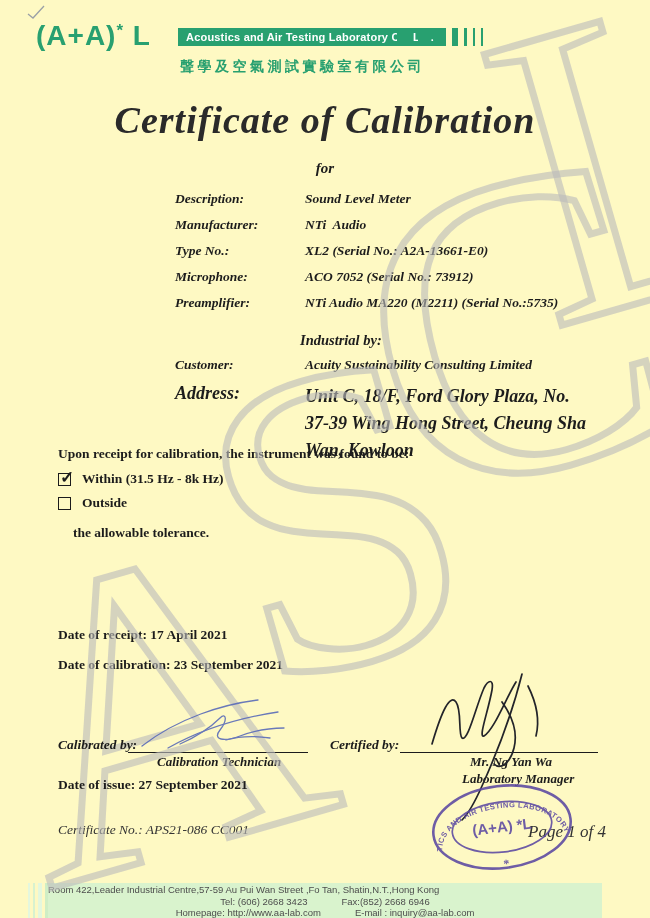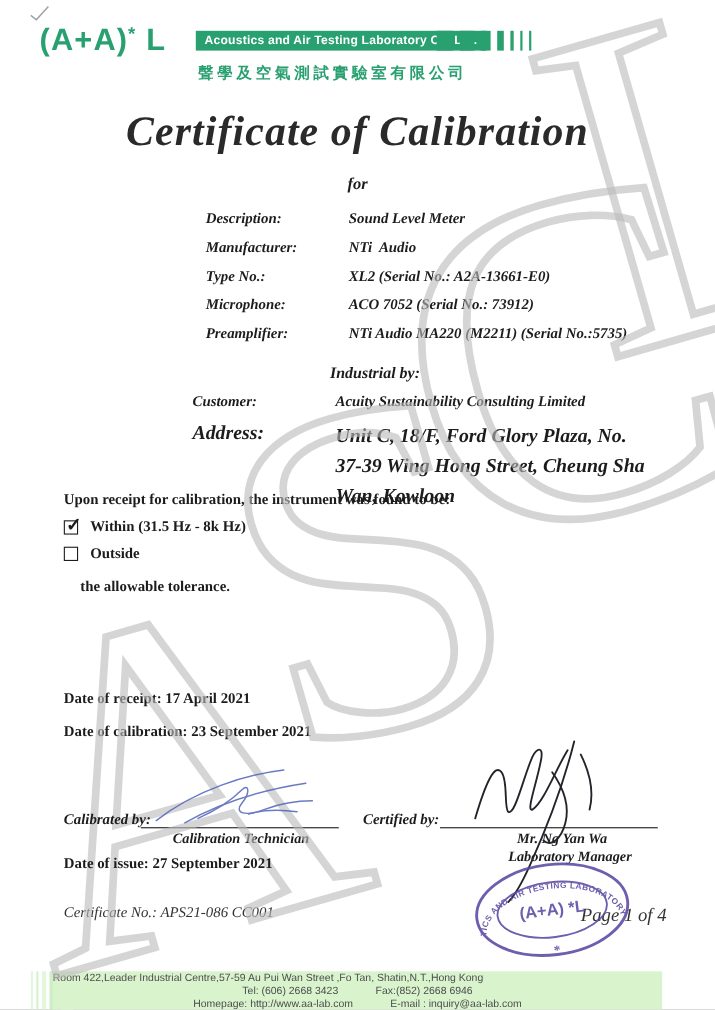--- a/index.html
+++ b/index.html
@@ -1,19 +1,19 @@
 <!DOCTYPE html>
 <html><head>
 <meta charset="utf-8">
 <style>
   * { margin:0; padding:0; box-sizing:border-box; }
   body { background:#888; font-family:"Liberation Serif", serif; }
   .page {
     position:relative; width:650px; height:918px; margin:0 auto;
-    background:#ffffff; overflow:hidden; color:#1c1c1c;
+    background:#fef9c3; overflow:hidden; color:#1c1c1c;
   }
 
   
   .logo { position:absolute; left:36px; top:20px; font-family:"Liberation Sans",sans-serif;
           font-weight:bold; color:#28a070; font-size:28px; letter-spacing:1px; }
   .logo .star { font-size:17px; vertical-align:9px; }
   .banner { position:absolute; left:178px; top:28px; background:#28a070; color:#fff;
             font-family:"Liberation Sans",sans-serif; font-size:11px; font-weight:bold;
             padding:3px 8px 3px; letter-spacing:0.2px; }
   .hbars { position:absolute; left:397px; top:28px; display:flex; gap:6px; height:18px; }
@@ -25,21 +25,21 @@
 
   
   .title { position:absolute; left:0; right:0; top:98px; text-align:center;
            font-size:38px; font-weight:bold; font-style:italic; letter-spacing:1px; color:#2a2a2a; }
   .for-label { position:absolute; left:0; right:0; top:160px; text-align:center;
                font-size:15px; font-weight:bold; font-style:italic; }
 
   
   .device { position:absolute; left:175px; top:191px; }
   .drow { display:flex; margin-bottom:10px; font-weight:bold; font-style:italic; font-size:13.5px; }
-  .drow .lbl { width:130px;margin-left:12px; }
+  .drow .lbl { width:130px; }
   .drow .val { white-space:pre-wrap; }
 
   .submitted-heading { position:absolute; left:300px; top:332px; font-weight:bold;
                        font-style:italic; font-size:14.5px; }
   .customer-row { position:absolute; left:175px; top:357px; display:flex;
                   font-weight:bold; font-style:italic; font-size:13.5px; }
   .customer-row .lbl { width:130px; }
   .address-row { position:absolute; left:175px; top:383px; display:flex;
                  font-weight:bold; font-style:italic; font-size:18px;justify-content:space-between; }
   .address-row .lbl { width:130px; }

